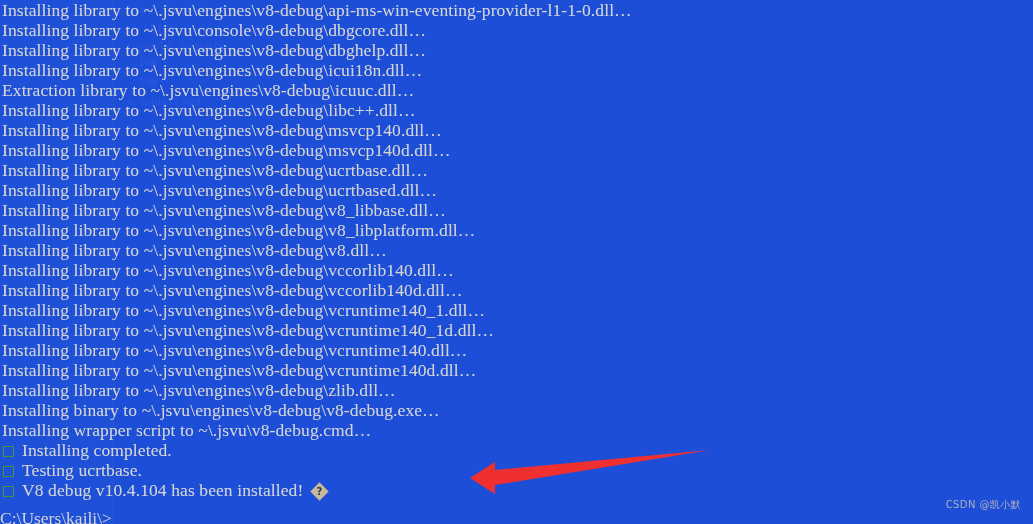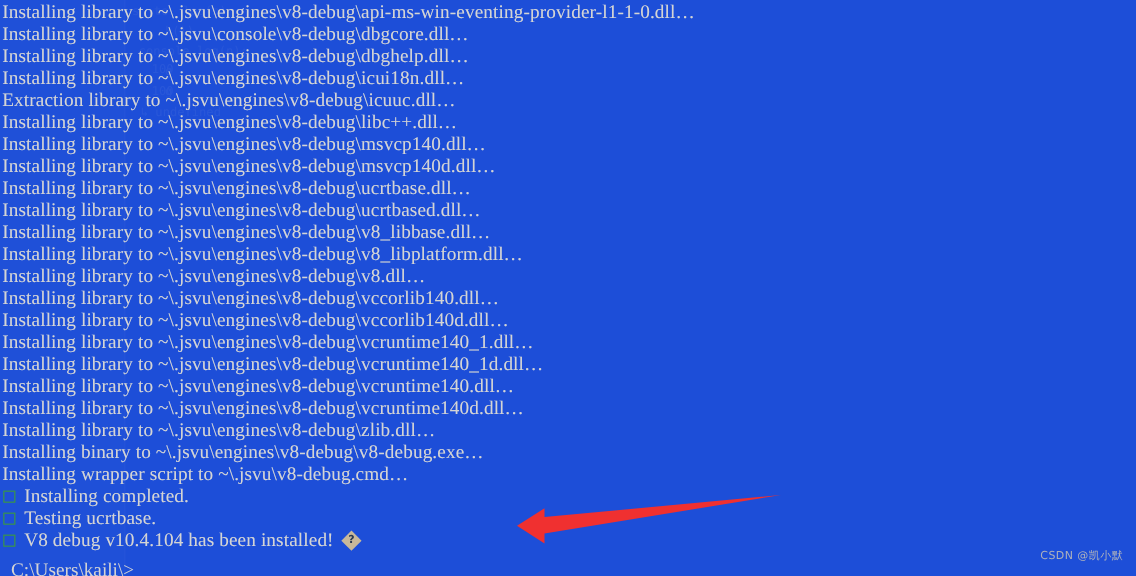--- a/index.html
+++ b/index.html
@@ -117,21 +117,21 @@
     color: #2b3a52;
     font-family: "DejaVu Sans", sans-serif;
     font-size: 10px;
     font-weight: bold;
     line-height: 13px;
     text-align: center;
   }
 
   .prompt-cut {
     position: absolute;
-    left: 10px;
+    left: 0;
     top: 508px;
     z-index: 3;
     height: 16px;
     overflow: hidden;
     white-space: pre;
     font-family: "Liberation Serif", "DejaVu Serif", serif;
     font-size: 17.5px;
     line-height: 20px;
     color: #d4d4d4;
   }

